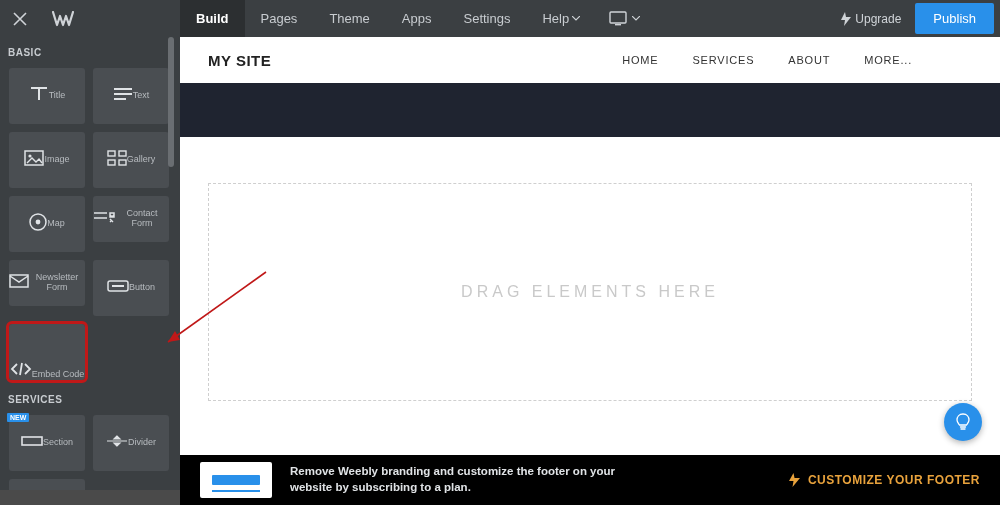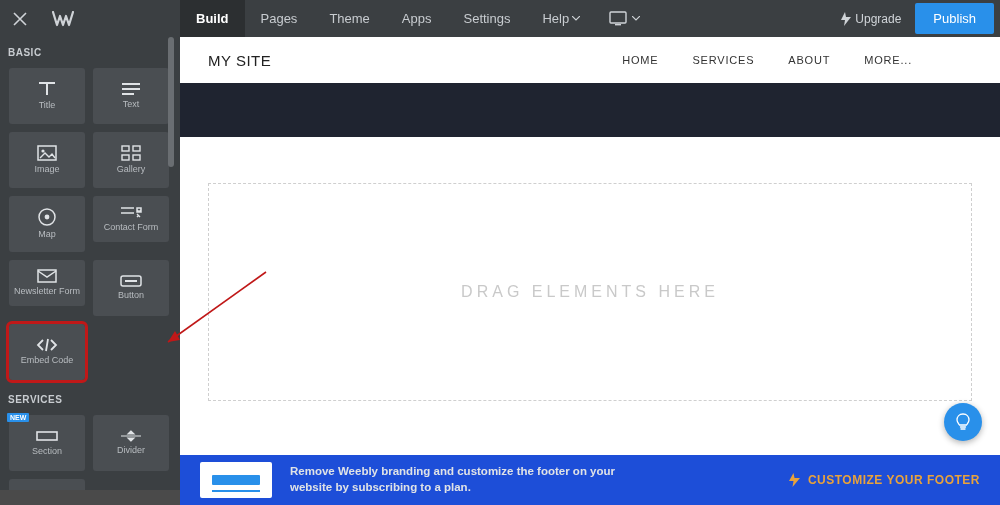--- a/index.html
+++ b/index.html
@@ -14,43 +14,43 @@
   .topbar .menus .mitem.active { background:#2c2f31; color:#fff; font-weight:600; }
   .topbar .device { width:40px; display:flex; align-items:center; justify-content:center; margin-left:8px; cursor:pointer; }
   .topbar .spacer { flex:1; }
   .topbar .upgrade { display:flex; align-items:center; padding:0 14px; color:#d0d4d8; cursor:pointer; font-size:12px; }
   .topbar .publish { background:#2990ea; color:#fff; display:flex; align-items:center; padding:0 18px; cursor:pointer; font-size:13px; font-weight:500; margin:3px 6px 3px 0; border-radius:2px; }
 
   
   .leftpanel { position:absolute; top:37px; left:0; width:180px; bottom:15px; background:#3b3f42; overflow-y:auto; }
   .leftpanel .shdr { font-size:10px; letter-spacing:0.5px; color:#c8ccd0; padding:10px 8px 6px; font-weight:600; }
   .leftpanel .grid { display:flex; flex-wrap:wrap; padding:0 5px; }
-  .leftpanel .el { width:76px; height:56px; margin:4px; background:#4a4e52; border-radius:3px; display:flex; flex-direction:column; align-items:center; justify-content:center; cursor:grab; position:relative; }
+  .leftpanel .el { width:76px; height:56px; margin:4px; background:#4a4e52; border-radius:3px; display:flex; flex-direction:row; align-items:center; justify-content:center; cursor:grab; position:relative; }
   .leftpanel .el .icon { color:#e0e3e6; margin-bottom:4px; display:flex; align-items:center; justify-content:center; }
   .leftpanel .el .lbl { font-size:9px; color:#b8bcc0; text-align:center; line-height:1.1; }
   .leftpanel .el.tall { height:46px; }
-  .leftpanel .el.highlight { outline: 3px solid #c01818; outline-offset: 0; }
+  .leftpanel .el.highlight { outline: 3px solid #c01818; outline-offset: 0; align-items: flex-end; }
   .newbadge { position:absolute; top:-2px; left:-2px; background:#2990ea; color:#fff; font-size:7px; padding:1px 3px; border-radius:1px; font-weight:600; }
   .scrollind { position:absolute; top:37px; left:168px; width:6px; height:130px; background:#6a6e72; border-radius:3px; }
 
   
   .canvas { position:absolute; top:37px; left:180px; right:0; bottom:50px; background:#fff; overflow:hidden; }
   .siteheader { height:46px; background:#fff; display:flex; align-items:center; padding:0 28px; }
-  .sitetitle { font-size:15px; font-weight:400; letter-spacing:0.5px; color:#222; }
+  .sitetitle { font-size:15px; font-weight:700; letter-spacing:0.5px; color:#222; }
   .sitenav { display:flex; margin-left:auto; gap:34px; margin-right:60px; }
   .sitenav span { font-size:11px; letter-spacing:0.8px; color:#333; cursor:pointer; }
   .darkband { height:54px; background:#1f2430; }
   .dropzone { margin:46px 28px 0; height:218px; border:1.5px dashed #cfcfcf; display:flex; align-items:center; justify-content:center; }
   .dropzone .dz { font-size:16px; letter-spacing:4px; color:#c9c9c9; font-weight:300; }
 
   
   .arrow { position:absolute; pointer-events:none; }
 
   
-  .bottombar { position:absolute; bottom:0; left:180px; right:0; height:50px; background:#1d4ed8; display:flex; align-items:center; padding:0 20px; color:#e0e3e6; }
+  .bottombar { position:absolute; bottom:0; left:180px; right:0; height:50px; background:#000000; display:flex; align-items:center; padding:0 20px; color:#e0e3e6; }
   .thumb { width:72px; height:36px; background:#fff; border-radius:2px; display:flex; align-items:flex-end; justify-content:center; padding-bottom:6px; }
   .thumb .bar { width:48px; height:10px; background:#2990ea; border-radius:1px; margin-bottom:2px; }
   .bbtext { font-size:11.5px; margin-left:18px; line-height:1.35; font-weight:600; max-width:340px; }
   .cust { margin-left:auto; color:#e8a23c; font-size:12px; font-weight:700; letter-spacing:0.5px; display:flex; align-items:center; gap:8px; cursor:pointer; }
 
   
   .fab { position:absolute; right:18px; bottom:64px; width:38px; height:38px; border-radius:50%; background:#2990ea; display:flex; align-items:center; justify-content:center; cursor:pointer; box-shadow:0 2px 6px rgba(0,0,0,0.3); }
 
   svg { display:block; }
   .caret { margin-left:3px; }

